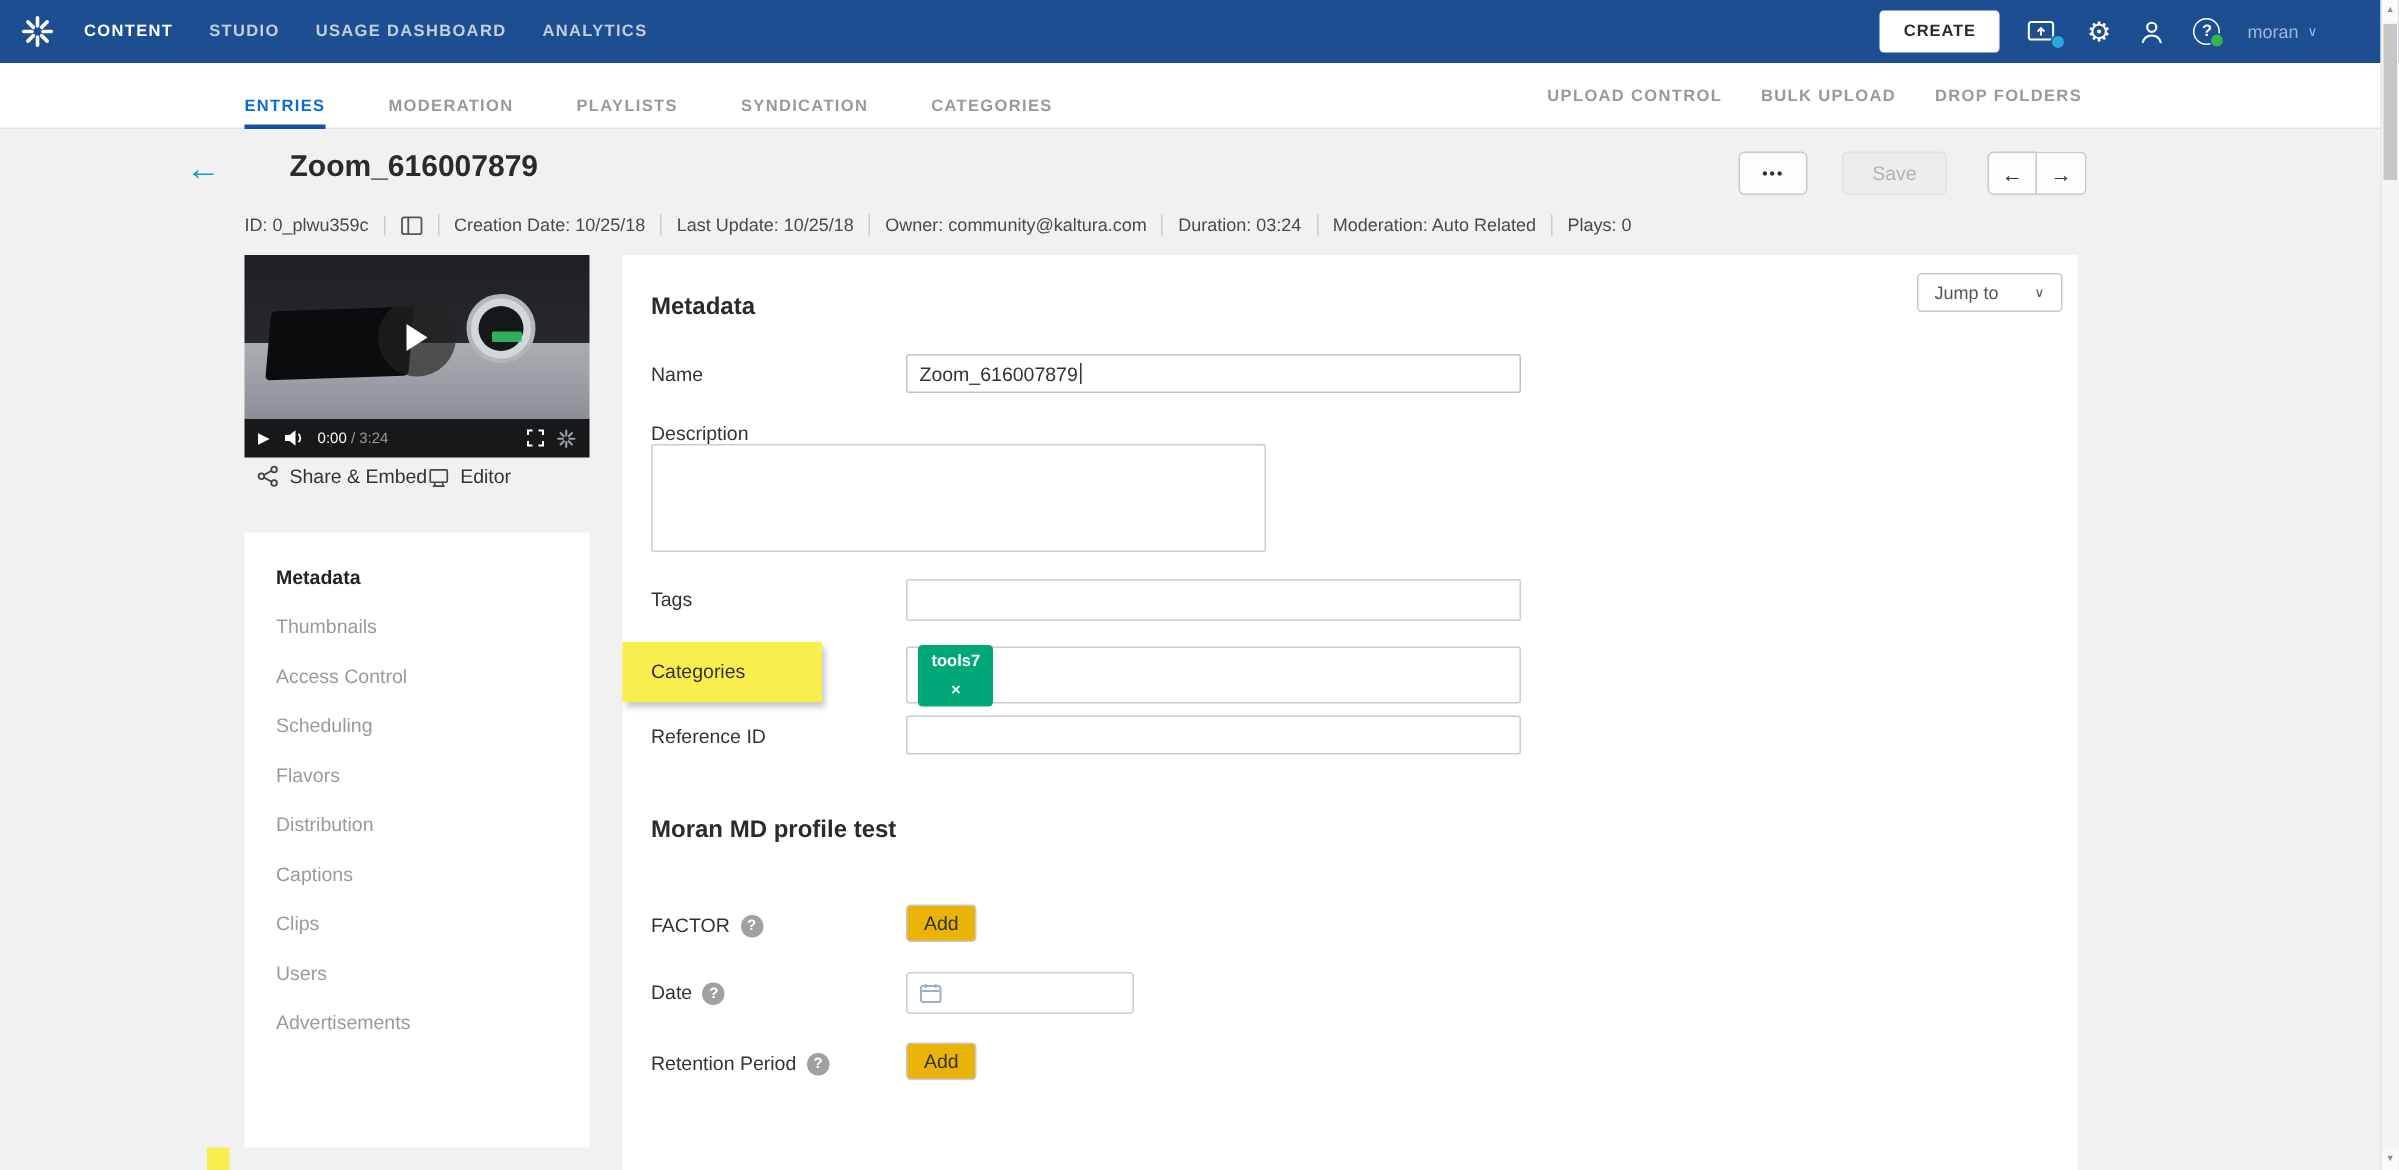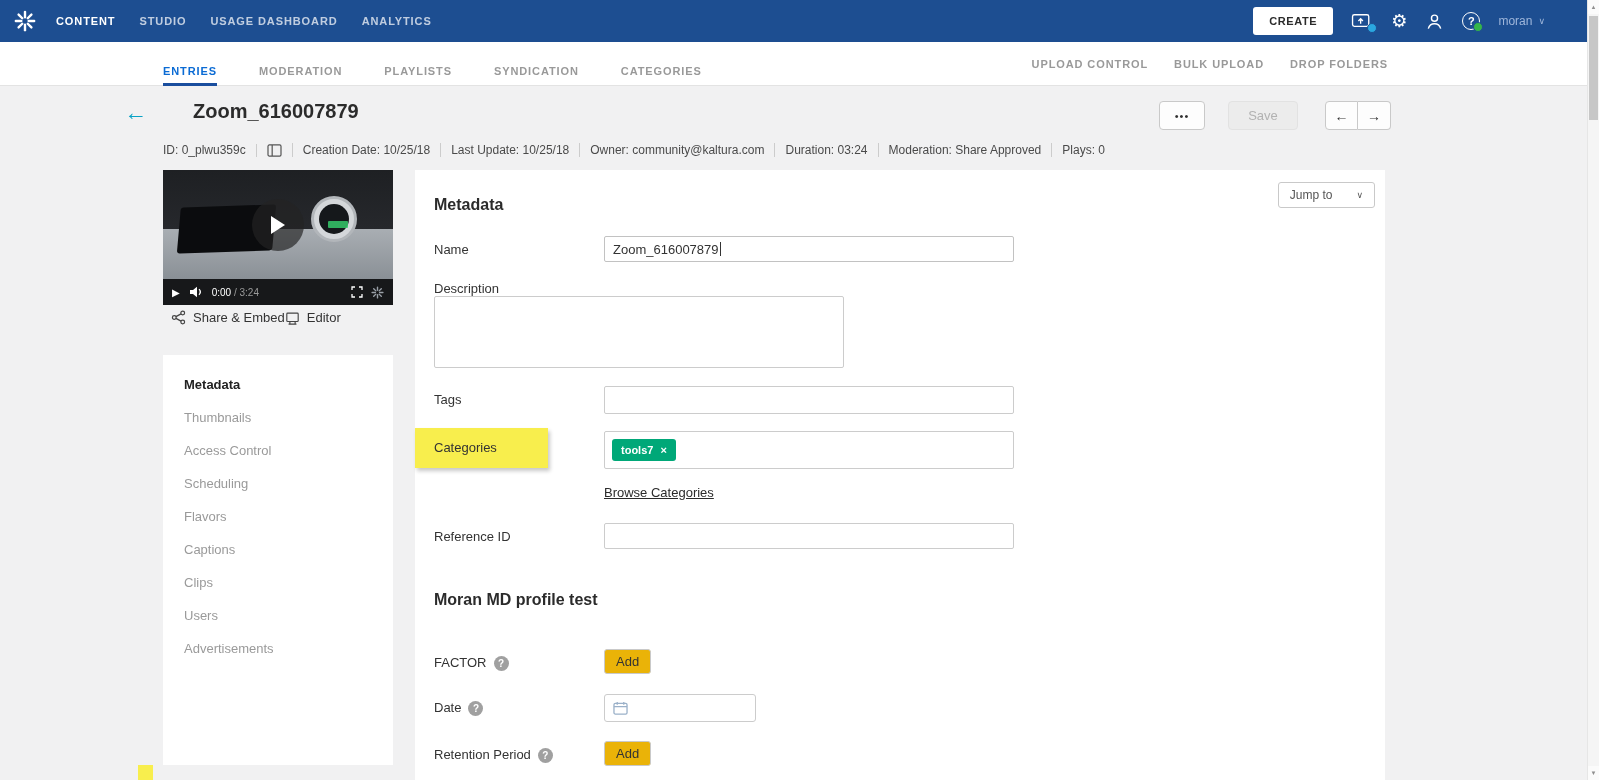--- a/index.html
+++ b/index.html
@@ -114,21 +114,21 @@
   .row-tags { margin-bottom:17px; }
   .tags-input { height:28px; }
   .row-cats { margin-bottom:8px; position:relative; }
   .cat-label-wrap { position:relative; width:170px; }
   .hl-yellow { position:absolute; left:-19px; top:-3px; width:133px; height:40px; background:#f8ee4d;
                box-shadow:2px 3px 4px rgba(0,0,0,0.22); z-index:0; }
   .cat-label-text { position:relative; z-index:1; font-size:13px; color:#333; padding-top:9px; display:inline-block; }
   .cats-box { width:410px; height:38px; border:1px solid #ccc; border-radius:2px; background:#fff;
               display:flex; align-items:center; padding:0 7px; }
   .chip { background:#00a878; color:#fff; font-size:11px; font-weight:bold; border-radius:3px;
-          padding:5px 9px; display:inline-flex; align-items:center; gap:7px; }
+          padding:5px 9px; display:inline-flex; align-items:center; gap:7px;flex-direction:column; }
   .chip-x { cursor:pointer; font-size:11px; }
   .row-browse { margin-left:170px; margin-bottom:22px; padding-top:6px; }
   .browse-link { font-size:13px; color:#2b2b2b; text-decoration:underline; cursor:pointer; }
   .row-ref { margin-bottom:42px; }
   .ref-input { height:26px; }
   .row-factor { margin-bottom:20px; }
   .add-btn { background:#eab308; border:1px solid #c9c9c9; border-radius:3px; font-size:13px; color:#333;
              padding:4px 11px; cursor:pointer; font-family:inherit; height:25px; }
   .row-date { margin-bottom:19px; }
   .date-box { width:152px; height:28px; border:1px solid #ccc; border-radius:3px; background:#fff;
@@ -225,21 +225,21 @@
     <span class="info-seg">
       <svg width="15" height="13" viewBox="0 0 16 14" fill="none" stroke="#555" stroke-width="1.3">
         <rect x="1" y="1" width="14" height="12" rx="1.5"></rect>
           <path d="M5.5 1v12"></path>
       </svg>
     </span>
     <span class="info-seg">Creation Date: 10/25/18</span>
     <span class="info-seg">Last Update: 10/25/18</span>
     <span class="info-seg">Owner: community@kaltura.com</span>
     <span class="info-seg">Duration: 03:24</span>
-    <span class="info-seg">Moderation: Share Approved</span>
+    <span class="info-seg">Moderation: Auto Related</span>
     <span class="info-seg">Plays: 0</span>
   </div>
 
   <div class="player">
     <div class="player-screen">
       <div class="tablet"></div>
       <div class="clock">
         <div class="clock-face">
           <div class="clock-digits"></div>
         </div>
@@ -308,20 +308,21 @@
       <span>Editor</span>
     </span>
   </div>
 
   <div class="sections">
     <div class="section-item active">Metadata</div>
     <div class="section-item">Thumbnails</div>
     <div class="section-item">Access Control</div>
     <div class="section-item">Scheduling</div>
     <div class="section-item">Flavors</div>
+    <div class="section-item">Distribution</div>
     <div class="section-item">Captions</div>
     <div class="section-item">Clips</div>
     <div class="section-item">Users</div>
     <div class="section-item">Advertisements</div>
   </div>
 
   <section class="panel">
     <button class="jump-to">
       <span>Jump to</span>
       <span class="chev">∨</span>
@@ -353,23 +354,20 @@
         <span class="cat-label-text">Categories</span>
       </div>
       <div class="cats-box">
         <span class="chip">
           <span>tools7</span>
           <span class="chip-x">×</span>
         </span>
       </div>
     </div>
 
-    <div class="row-browse">
-      <span class="browse-link">Browse Categories</span>
-    </div>
 
     <div class="frow row-ref">
       <div class="flabel">Reference ID</div>
       <input class="tinput ref-input" value="" style="">
     </div>
 
     <h2 class="panel-h h-custom">Moran MD profile test</h2>
 
     <div class="frow row-factor">
       <div class="flabel">

